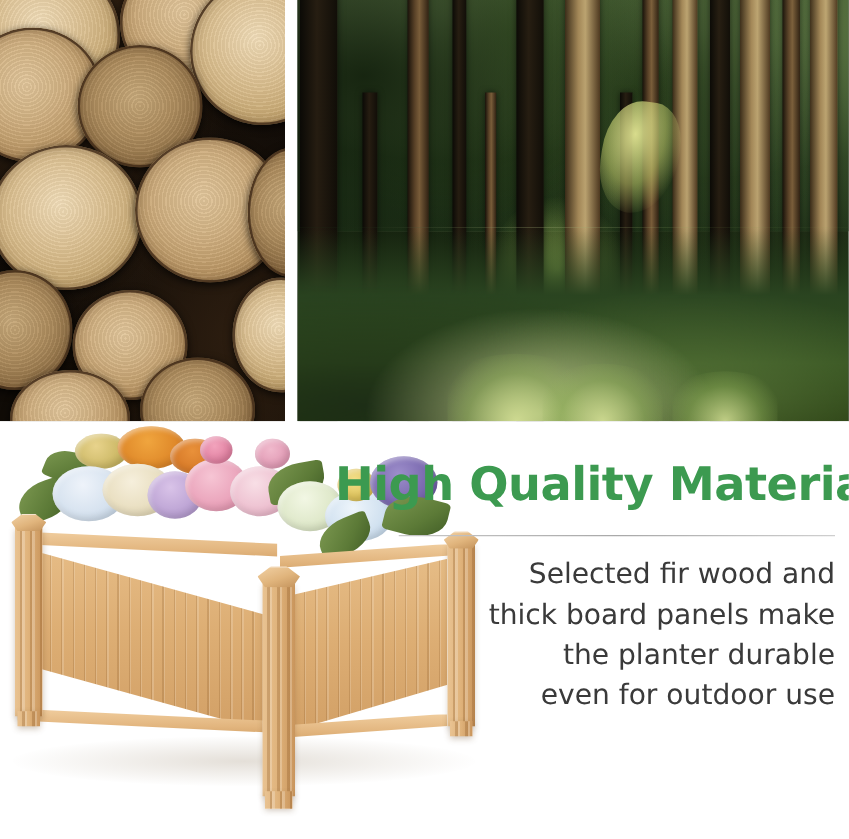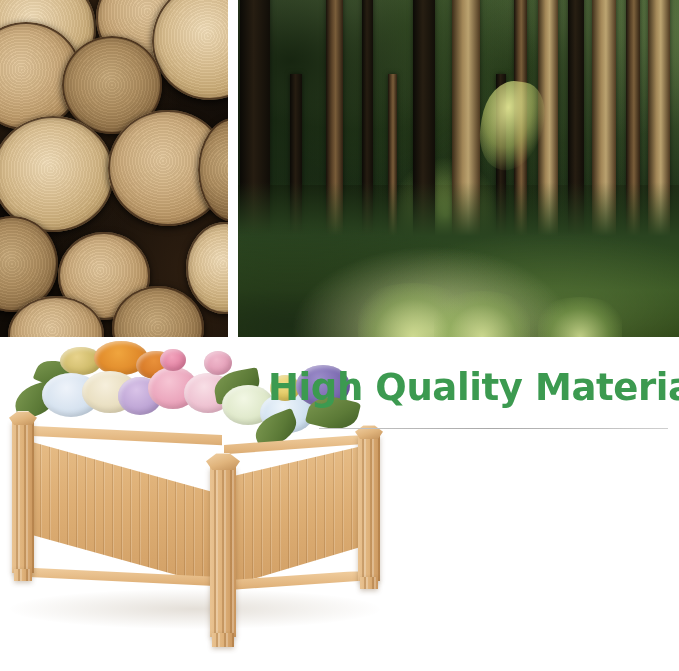--- a/index.html
+++ b/index.html
@@ -380,15 +380,19 @@
 
         <div class="post" style="left:14px;  top:170px; width:18px; height:12px;"></div>
         <div class="post" style="left:212px; top:234px; width:22px; height:14px;"></div>
         <div class="post" style="left:360px; top:178px; width:18px; height:12px;"></div>
       </div>
     </div>
 
     <div class="text-col">
       <h1 class="headline">High Quality Material</h1>
       <div class="rule"></div>
+      <p class="body-copy">Selected fir wood and
+thick board panels make
+the planter durable
+even for outdoor use</p>
     </div>
   </div>
 </div>
 
 </body></html>

